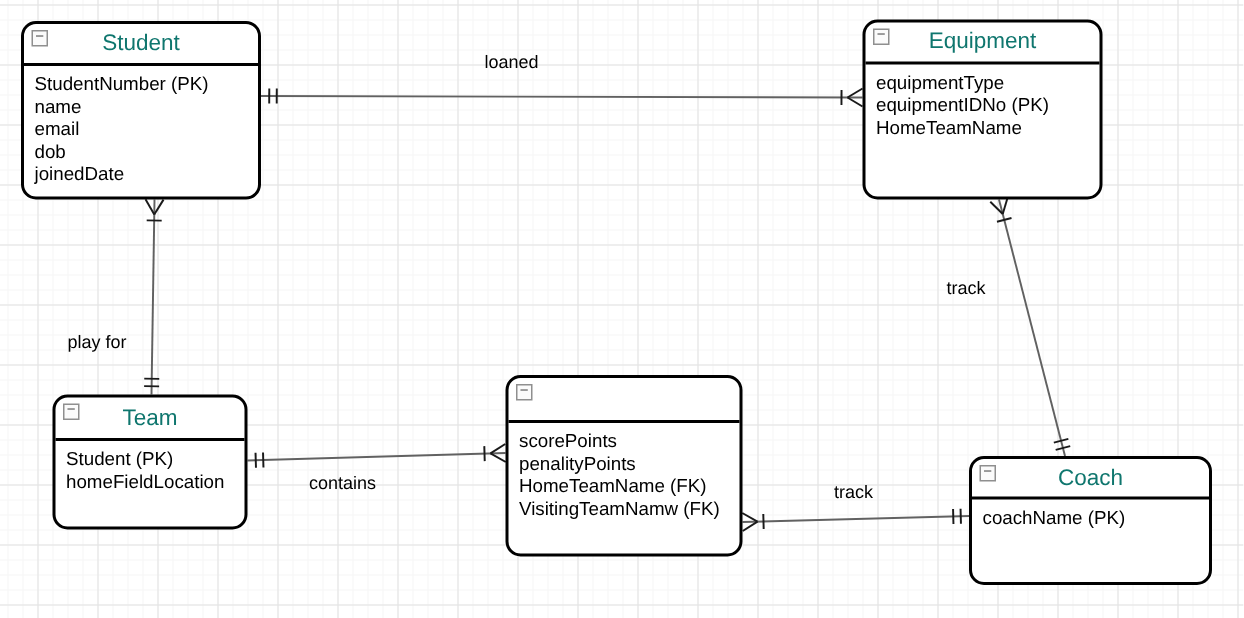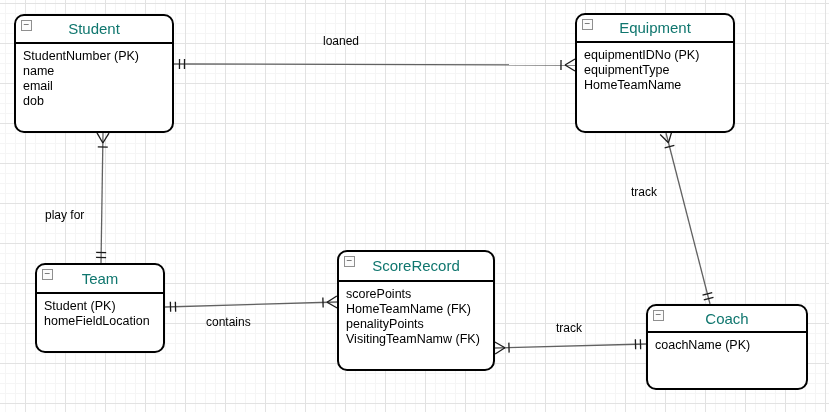--- a/index.html
+++ b/index.html
@@ -102,69 +102,69 @@
   <div class="entity" style="left: 14px; top: 14px; width: 160px; height: 119px;">
     <div class="entity-title-bar" style="height: 26px; line-height: 26px;">
       <span class="collapse-btn">−</span>
       <span class="entity-title">Student</span>
     </div>
     <div class="entity-attrs">
         <div class="attr-row">StudentNumber (PK)</div>
         <div class="attr-row">name</div>
         <div class="attr-row">email</div>
         <div class="attr-row">dob</div>
+        <div class="attr-row">joinedDate</div>
       </div>
   </div>
 
   <div class="entity" style="left: 575px; top: 13px; width: 160px; height: 120px;">
     <div class="entity-title-bar" style="height: 26px; line-height: 26px;">
       <span class="collapse-btn">−</span>
       <span class="entity-title">Equipment</span>
     </div>
     <div class="entity-attrs">
+        <div class="attr-row">equipmentType</div>
         <div class="attr-row">equipmentIDNo (PK)</div>
-        <div class="attr-row">equipmentType</div>
         <div class="attr-row">HomeTeamName</div>
       </div>
   </div>
 
   <div class="entity" style="left: 35px; top: 263px; width: 130px; height: 90px;">
     <div class="entity-title-bar" style="height: 27px; line-height: 27px;">
       <span class="collapse-btn">−</span>
       <span class="entity-title">Team</span>
     </div>
     <div class="entity-attrs">
         <div class="attr-row">Student (PK)</div>
         <div class="attr-row">homeFieldLocation</div>
       </div>
   </div>
 
   <div class="entity" style="left: 337px; top: 250px; width: 158px; height: 121px;">
     <div class="entity-title-bar" style="height: 28px; line-height: 28px;">
       <span class="collapse-btn">−</span>
-      <span class="entity-title">ScoreRecord</span>
     </div>
     <div class="entity-attrs">
         <div class="attr-row">scorePoints</div>
+        <div class="attr-row">penalityPoints</div>
         <div class="attr-row">HomeTeamName (FK)</div>
-        <div class="attr-row">penalityPoints</div>
         <div class="attr-row">VisitingTeamNamw (FK)</div>
       </div>
   </div>
 
   <div class="entity" style="left: 646px; top: 304px; width: 162px; height: 86px;">
     <div class="entity-title-bar" style="height: 25px; line-height: 25px;">
       <span class="collapse-btn">−</span>
       <span class="entity-title">Coach</span>
     </div>
     <div class="entity-attrs">
         <div class="attr-row">coachName (PK)</div>
       </div>
   </div>
 
   <div id="labels-layer">
       <div class="rel-label" style="left: 323px; top: 34px;">loaned</div>
-      <div class="rel-label" style="left: 45px; top: 208px;">play for</div>
+      <div class="rel-label" style="left: 45px; top: 221px;">play for</div>
       <div class="rel-label" style="left: 206px; top: 315px;">contains</div>
       <div class="rel-label" style="left: 556px; top: 321px;">track</div>
       <div class="rel-label" style="left: 631px; top: 185px;">track</div>
     </div>
 </div>
 
 </body></html>

